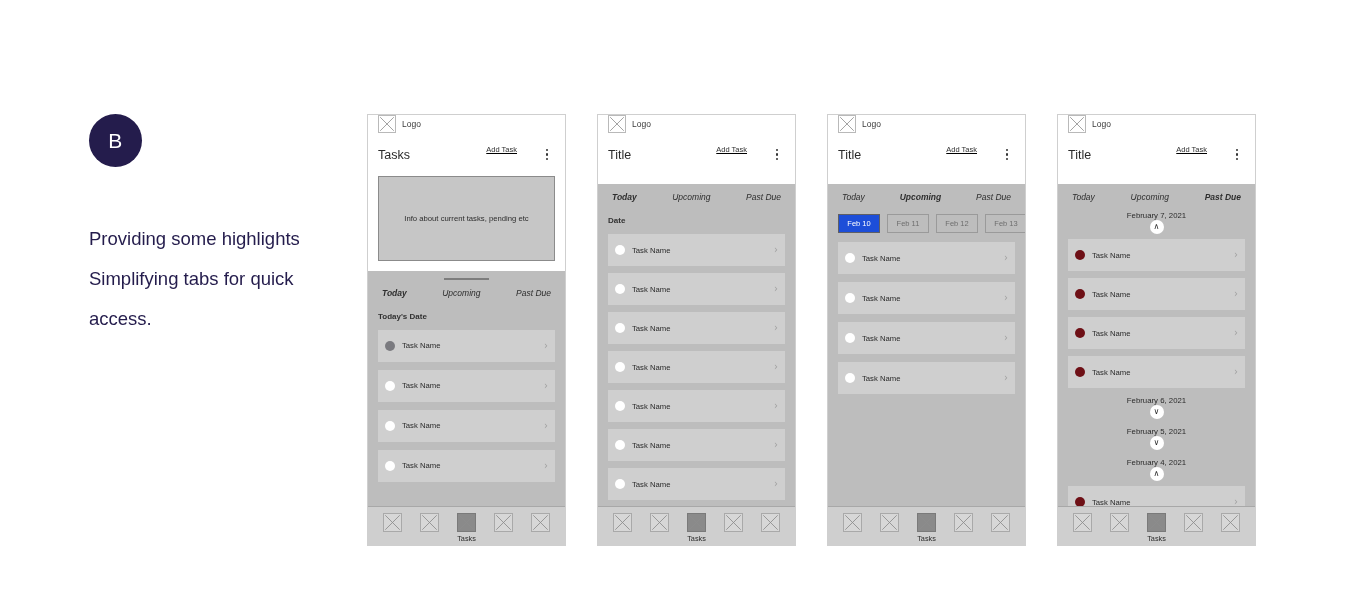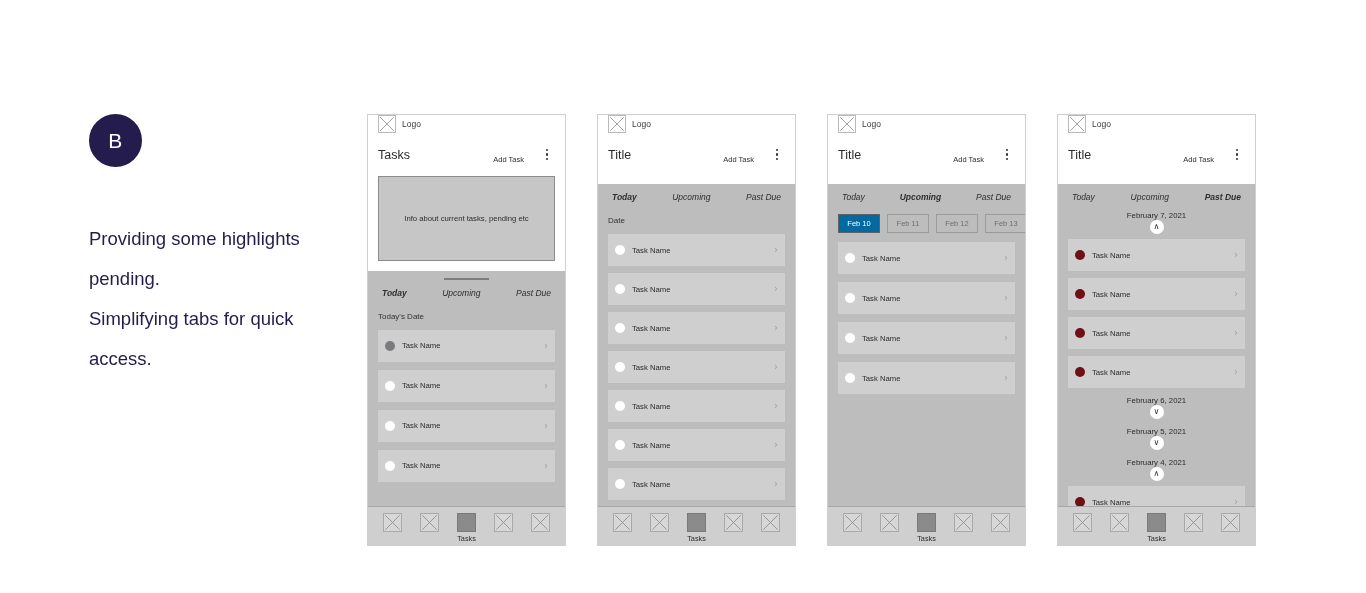--- a/index.html
+++ b/index.html
@@ -91,22 +91,23 @@
     align-items: center;
     justify-content: space-between;
     margin-top: 12px;
   }
   .screen-title {
     font-size: 12.5px;
     color: #2b2b2b;
   }
   .title-right {
     display: flex;
-    align-items: flex-end;
-    gap: 15px;
+    align-items: flex-start;
+    gap: 22px;
+    text-decoration: underline;
   }
   .add-task {
     font-size: 7.5px;
     color: #2f2f2f;
   }
   .kebab {
     width: 16px;
     height: 19px;
     background: #ffffff;
     border-radius: 2px;
@@ -163,41 +164,42 @@
   .tab {
     font-size: 8.5px;
     color: #2e2e2e;
   }
   .tab.active { font-weight: bold; }
 
   .section-label {
     font-size: 8px;
     color: #313131;
     margin-top: 14px;
+    font-weight: bold;
   }
 
   .chips {
     display: flex;
     gap: 7px;
     margin-top: 12px;
   }
   .chip {
     flex: 0 0 auto;
     min-width: 42px;
     padding: 4px 7px;
     font-size: 7.5px;
     text-align: center;
     border: 1px solid #9a9a9a;
     color: #6e6e6e;
     background: transparent;
     box-sizing: border-box;
     white-space: nowrap;
   }
   .chip.selected {
-    background: #0369a1;
+    background: #1d4ed8;
     border-color: #5f5f64;
     color: #ffffff;
   }
 
   .task-list { margin-top: 9px; }
   .task-row {
     height: 32px;
     background: #cfcfcf;
     margin-bottom: 8px;
     display: flex;
@@ -291,21 +293,20 @@
 </style>
 </head>
 <body>
 
 <div class="note-panel">
   <div class="avatar">
     <span>B</span>
   </div>
   <div class="note-text">
     <div>Providing some highlights</div>
-    <div>pending.</div>
     <div>Simplifying tabs for quick</div>
     <div>access.</div>
   </div>
 </div>
 
 <div id="phones-root">
     <div class="phone" id="phone-1">
       <div class="phone-header">
         <div class="logo-row">
           <span class="logo-box">

